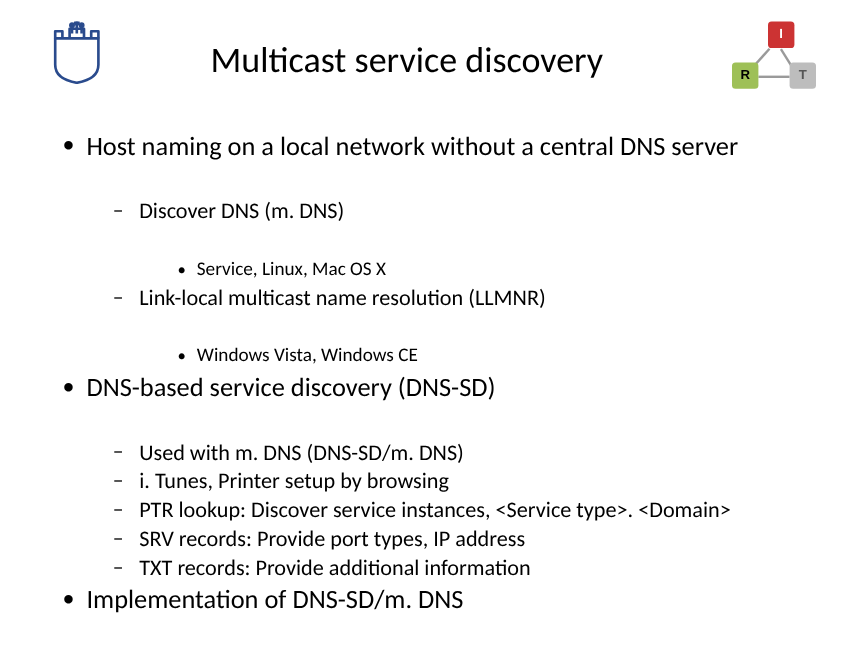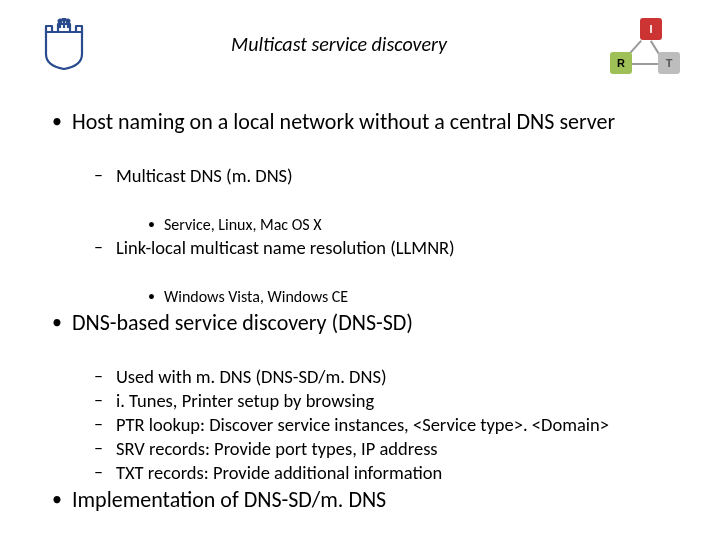--- a/index.html
+++ b/index.html
@@ -1,20 +1,20 @@
 <!DOCTYPE html>
 <html><head>
 <meta charset="utf-8">
 <style>
   * { box-sizing: border-box; margin: 0; padding: 0; }
   html, body { width: 720px; height: 540px; background: #fff; font-family: Calibri, "Segoe UI", Arial, sans-serif; color: #000; }
   .slide { position: relative; width: 720px; height: 540px; padding: 18px 40px 20px 40px; }
   .header { display: flex; align-items: flex-start; justify-content: space-between; margin-bottom: 30px; }
   .title-wrap { flex: 1; text-align: center; padding-top: 14px; }
-  .title { font-size: 20px; font-weight: 400; font-style: italic; }
+  .title { font-size: 30px; font-weight: 400; }
   .logo-left { width: 48px; height: 52px; position: relative; }
   .logo-left svg { width: 48px; height: 52px; }
   .logo-right { width: 90px; height: 60px; position: relative; }
   .node { position: absolute; width: 22px; height: 22px; border-radius: 3px; display: flex; align-items: center; justify-content: center; font-size: 11px; font-weight: bold; font-family: Arial, sans-serif; }
   .node-i { background: #c33; color: #fff; top: 0; left: 50px; }
   .node-r { background: #9ec057; color: #000; top: 34px; left: 20px; }
   .node-t { background: #bdbdbd; color: #555; top: 34px; left: 68px; }
   .edge { position: absolute; background: #9a9a9a; height: 1.5px; transform-origin: left center; }
   .content { padding-left: 4px; }
   ul { list-style: none; margin-top: 28px; }
@@ -65,21 +65,21 @@
     </div>
   </div>
 
   <div class="content">
     <ul class="lvl1">
 
       <li>
         <span class="lvl1-text">Host naming on a local network without a central DNS server</span>
         <ul class="lvl2">
           <li>
-            <span class="lvl2-text">Multicast DNS (m. DNS)</span>
+            <span class="lvl2-text">Discover DNS (m. DNS)</span>
             <ul class="lvl3">
               <li><span class="lvl3-text">Service, Linux, Mac OS X</span></li>
             </ul>
           </li>
           <li>
             <span class="lvl2-text">Link-local multicast name resolution (LLMNR)</span>
             <ul class="lvl3">
               <li><span class="lvl3-text">Windows Vista, Windows CE</span></li>
             </ul>
           </li>

